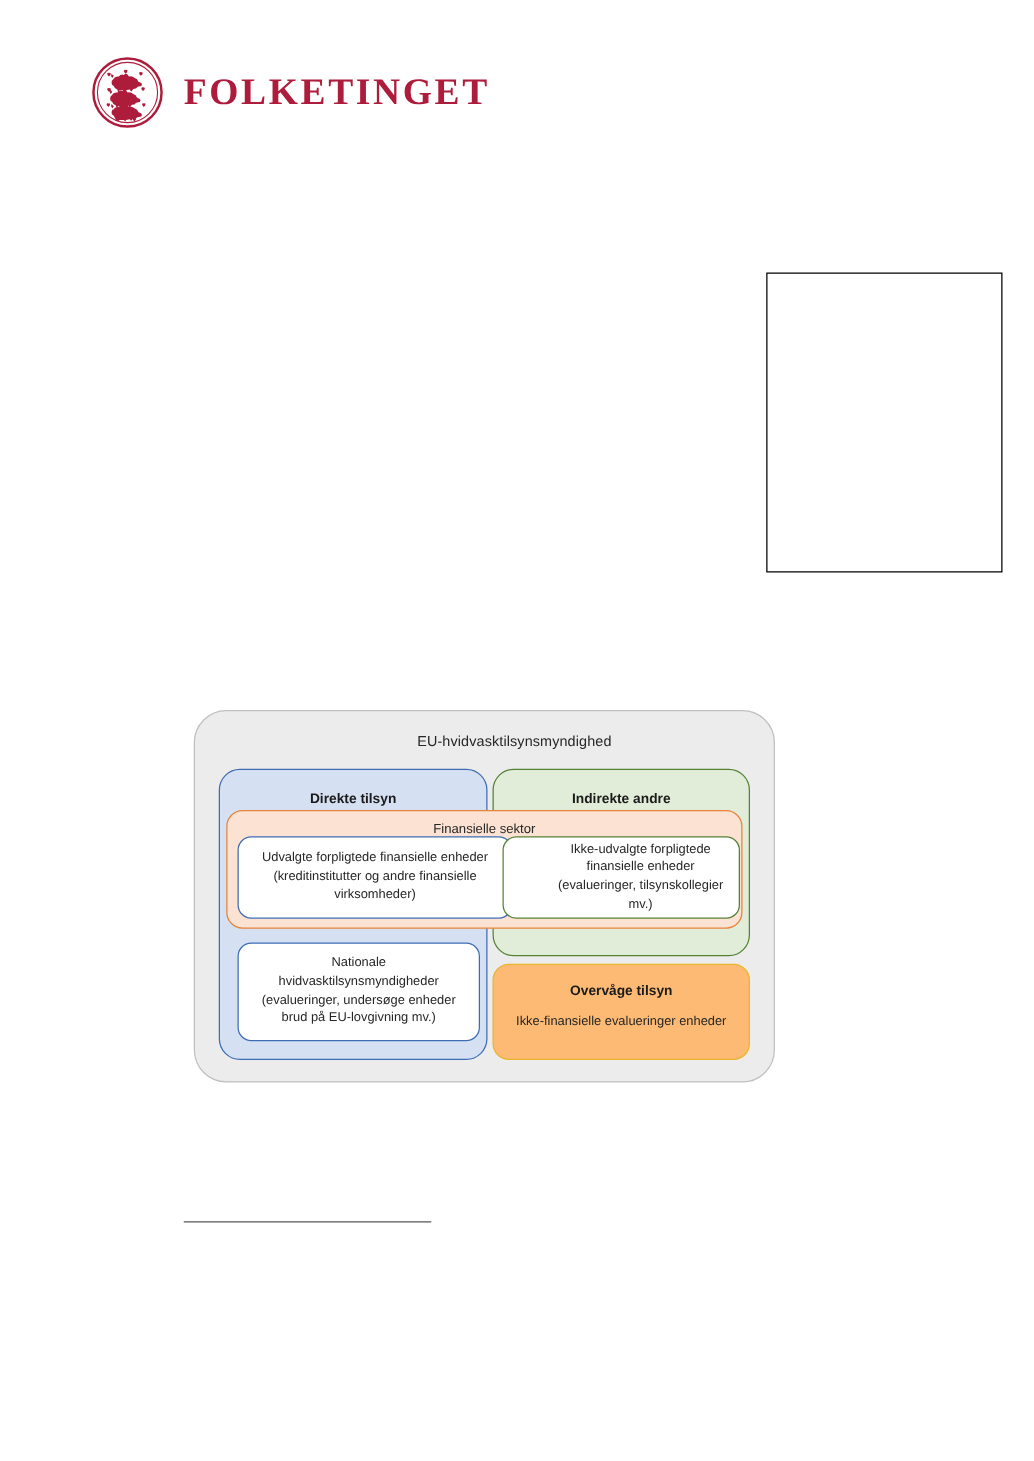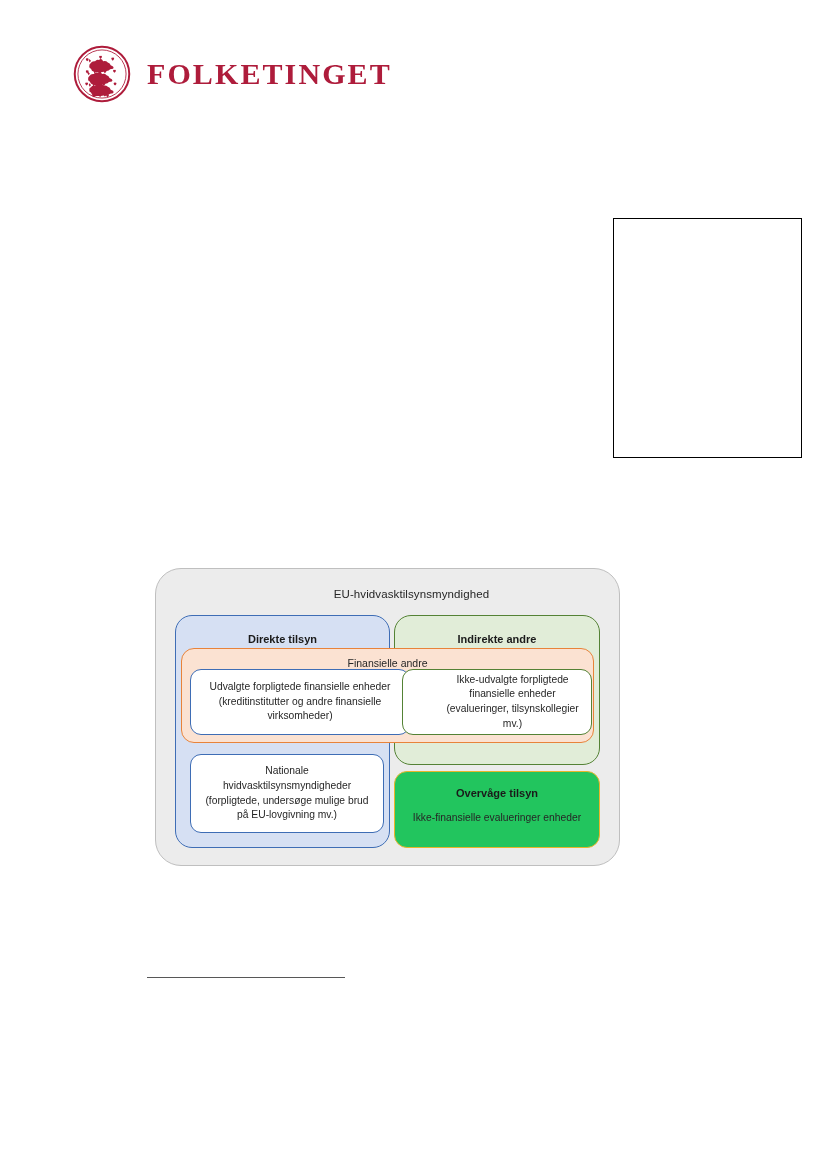--- a/index.html
+++ b/index.html
@@ -185,21 +185,21 @@
     border: 1.4px solid #3E6DB5;
   }
 
   
   .dg-yellow {
     position: absolute;
     left: 239px;
     top: 203px;
     width: 206px;
     height: 77px;
-    background: #22c55e;
+    background: #fdba74;
     border: 1.4px solid #E8B52B;
     border-radius: 13px;
     box-sizing: border-box;
   }
   .dg-yellow-heading {
     position: absolute;
     left: 0;
     top: 15px;
     width: 100%;
     text-align: center;
@@ -261,26 +261,26 @@
 
   <div class="dg-col-blue">
     <div class="dg-col-heading">Direkte tilsyn</div>
   </div>
 
   <div class="dg-col-green">
     <div class="dg-col-heading">Indirekte andre</div>
   </div>
 
   <div class="dg-sector">
-    <div class="dg-sector-label">Finansielle andre</div>
+    <div class="dg-sector-label">Finansielle sektor</div>
   </div>
 
   <div class="dg-card" id="card-selected">Udvalgte forpligtede finansielle enheder (kreditinstitutter og andre finansielle virksomheder)</div>
   <div class="dg-card" id="card-nonselected">Ikke-udvalgte forpligtede finansielle enheder (evalueringer, tilsynskollegier mv.)</div>
-  <div class="dg-card" id="card-national">Nationale hvidvasktilsynsmyndigheder (forpligtede, undersøge mulige brud på EU-lovgivning mv.)</div>
+  <div class="dg-card" id="card-national">Nationale hvidvasktilsynsmyndigheder (evalueringer, undersøge enheder brud på EU-lovgivning mv.)</div>
 
   <div class="dg-yellow">
     <div class="dg-yellow-heading">Overvåge tilsyn</div>
     <div class="dg-yellow-body">Ikke-finansielle evalueringer enheder</div>
   </div>
 
 </div>
 
 <div id="footnote-rule"></div>
 

